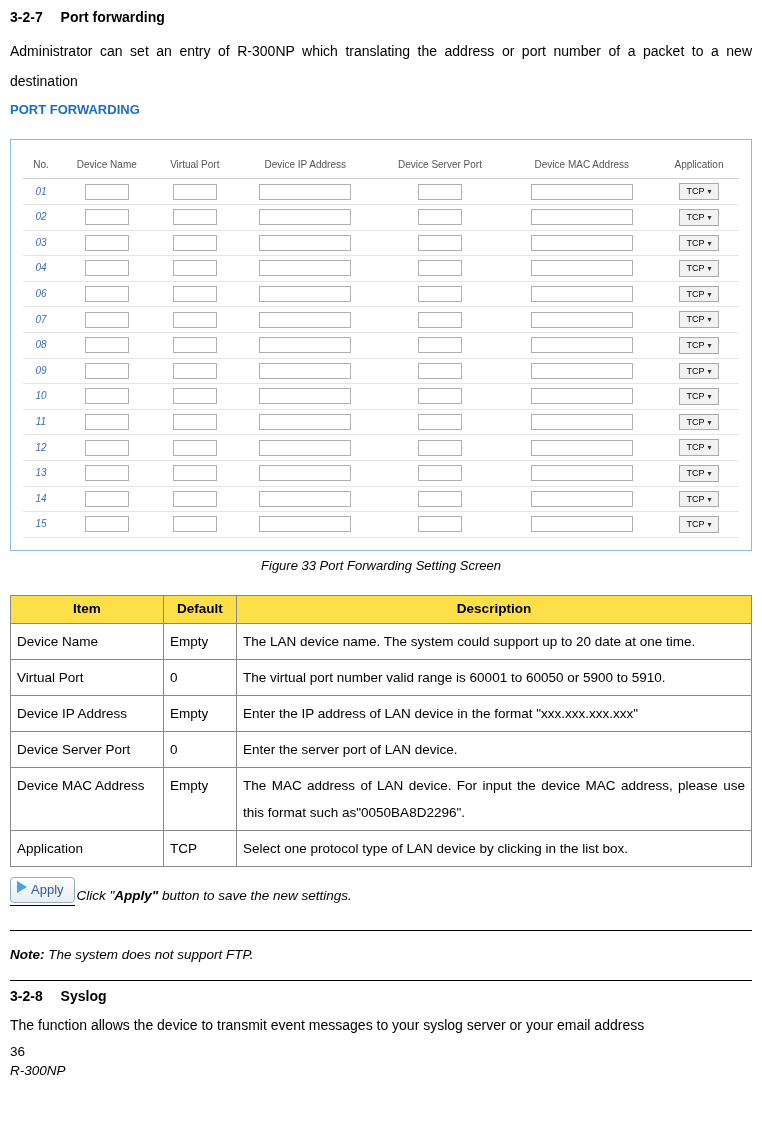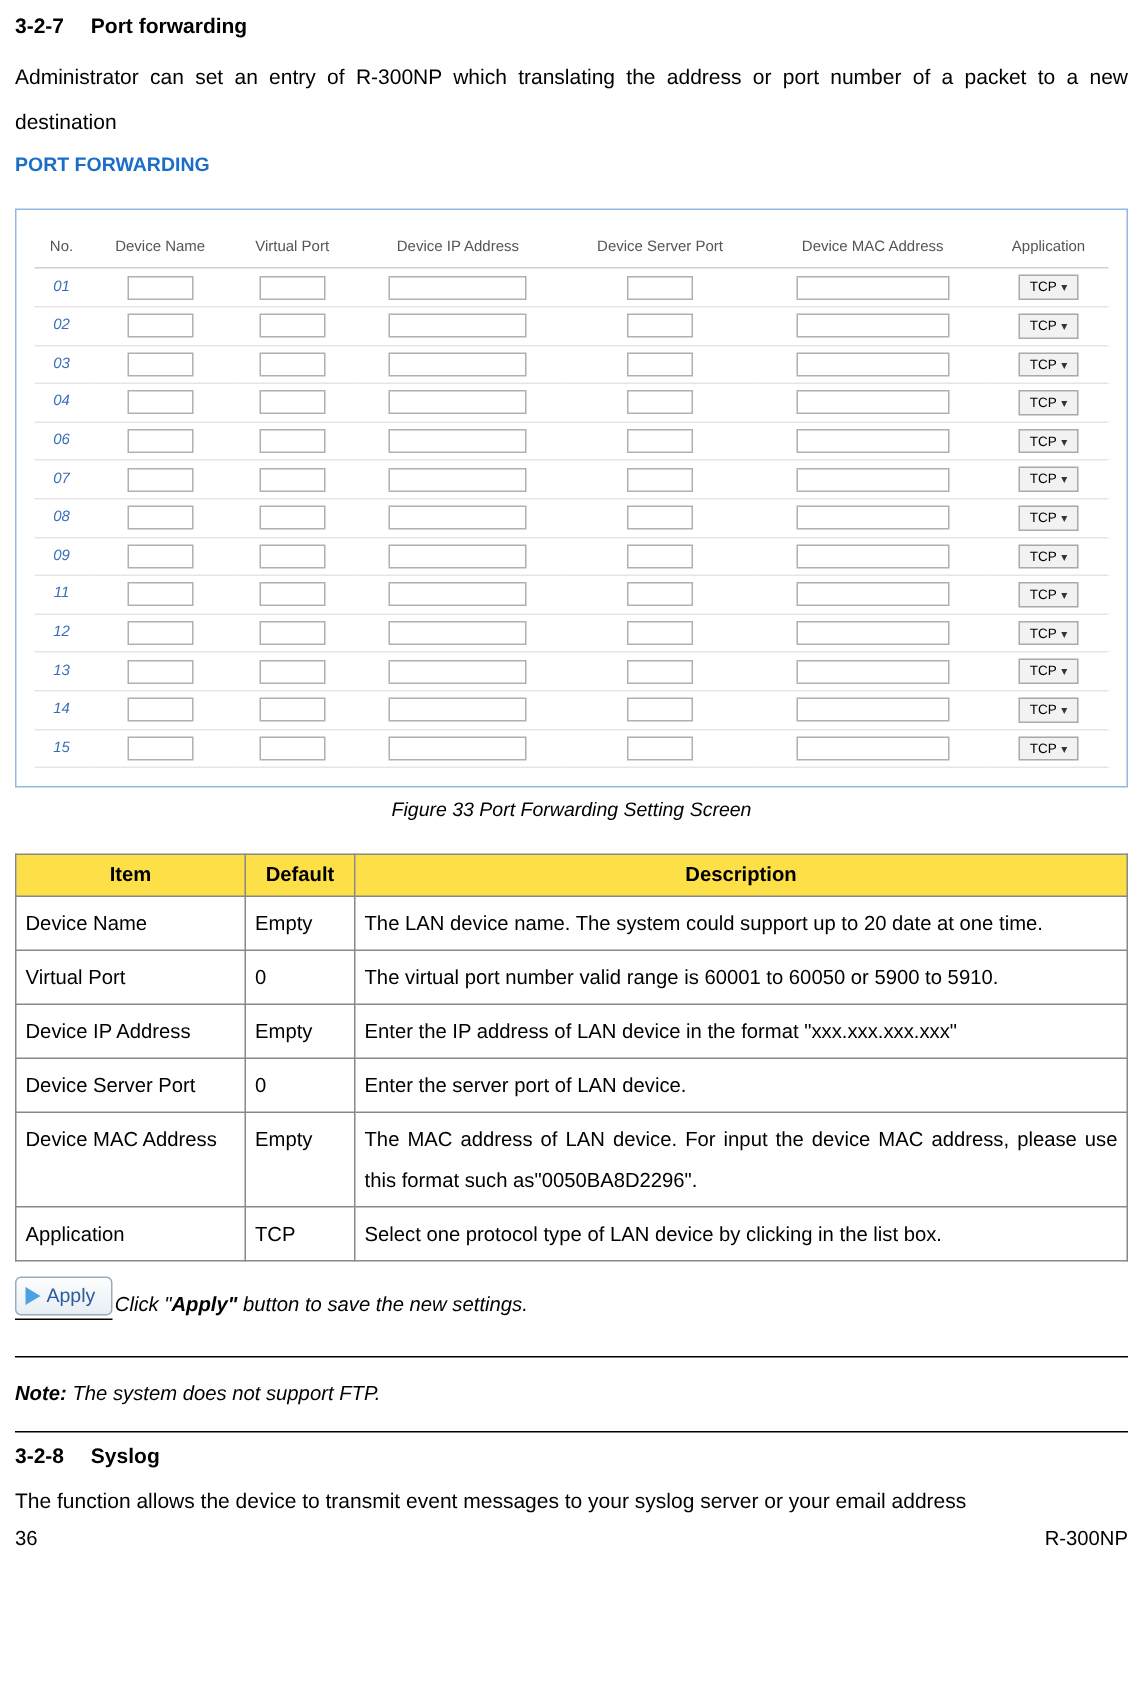--- a/index.html
+++ b/index.html
@@ -101,21 +101,21 @@
   }
   table.desc td {
     border:1px solid #888;
     padding:4px 6px;
     vertical-align:top;
     line-height:2;
     text-align:justify;
   }
   .apply-btn {
     display:inline-flex;
-    align-items:center;
+    align-items:flex-start;
     gap:4px;
     border:1px solid #9ab;
     border-radius:4px;
     background:linear-gradient(#fdfefe,#e8eef4);
     padding:3px 10px 3px 6px;
     font-size:13px;
     color:#2a5aa0;
   }
   .apply-arrow{
     width:0;height:0;
@@ -146,20 +146,21 @@
     font-size:13.5px;
     font-style:italic;
     margin-bottom:6px;
   }
   .note-line b{ font-style:italic; font-weight:bold;}
   .footer{
     display:flex;
     justify-content:space-between;
     font-size:13.5px;
     margin-top:6px;
+    flex-direction:column;
   }
   .syslog-body{
     font-size:14px;
     line-height:1.6;
     margin-top:8px;
   }
 </style>
 </head>
 <body>
 
@@ -252,20 +253,29 @@
         <tr>
           <td class="rownum">09</td>
           <td><span class="inp sm"></span></td>
           <td><span class="inp sm"></span></td>
           <td><span class="inp md"></span></td>
           <td><span class="inp sm"></span></td>
           <td><span class="inp lg"></span></td>
           <td><span class="sel">TCP</span></td>
         </tr>
         <tr>
+          <td class="rownum">10</td>
+          <td><span class="inp sm"></span></td>
+          <td><span class="inp sm"></span></td>
+          <td><span class="inp md"></span></td>
+          <td><span class="inp sm"></span></td>
+          <td><span class="inp lg"></span></td>
+          <td><span class="sel">TCP</span></td>
+        </tr>
+        <tr>
           <td class="rownum">11</td>
           <td><span class="inp sm"></span></td>
           <td><span class="inp sm"></span></td>
           <td><span class="inp md"></span></td>
           <td><span class="inp sm"></span></td>
           <td><span class="inp lg"></span></td>
           <td><span class="sel">TCP</span></td>
         </tr>
         <tr>
           <td class="rownum">12</td>
@@ -366,14 +376,14 @@
 
 <div class="section-heading">
   <span class="section-num">3-2-8</span>
   <span>Syslog</span>
 </div>
 
 <div class="syslog-body">The function allows the device to transmit event messages to your syslog server or your email address</div>
 
 <div class="footer">
   <span>36</span>
-  <span style="">R-300NP</span>
+  <span style="font-style:italic">R-300NP</span>
 </div>
 
 </body></html>

